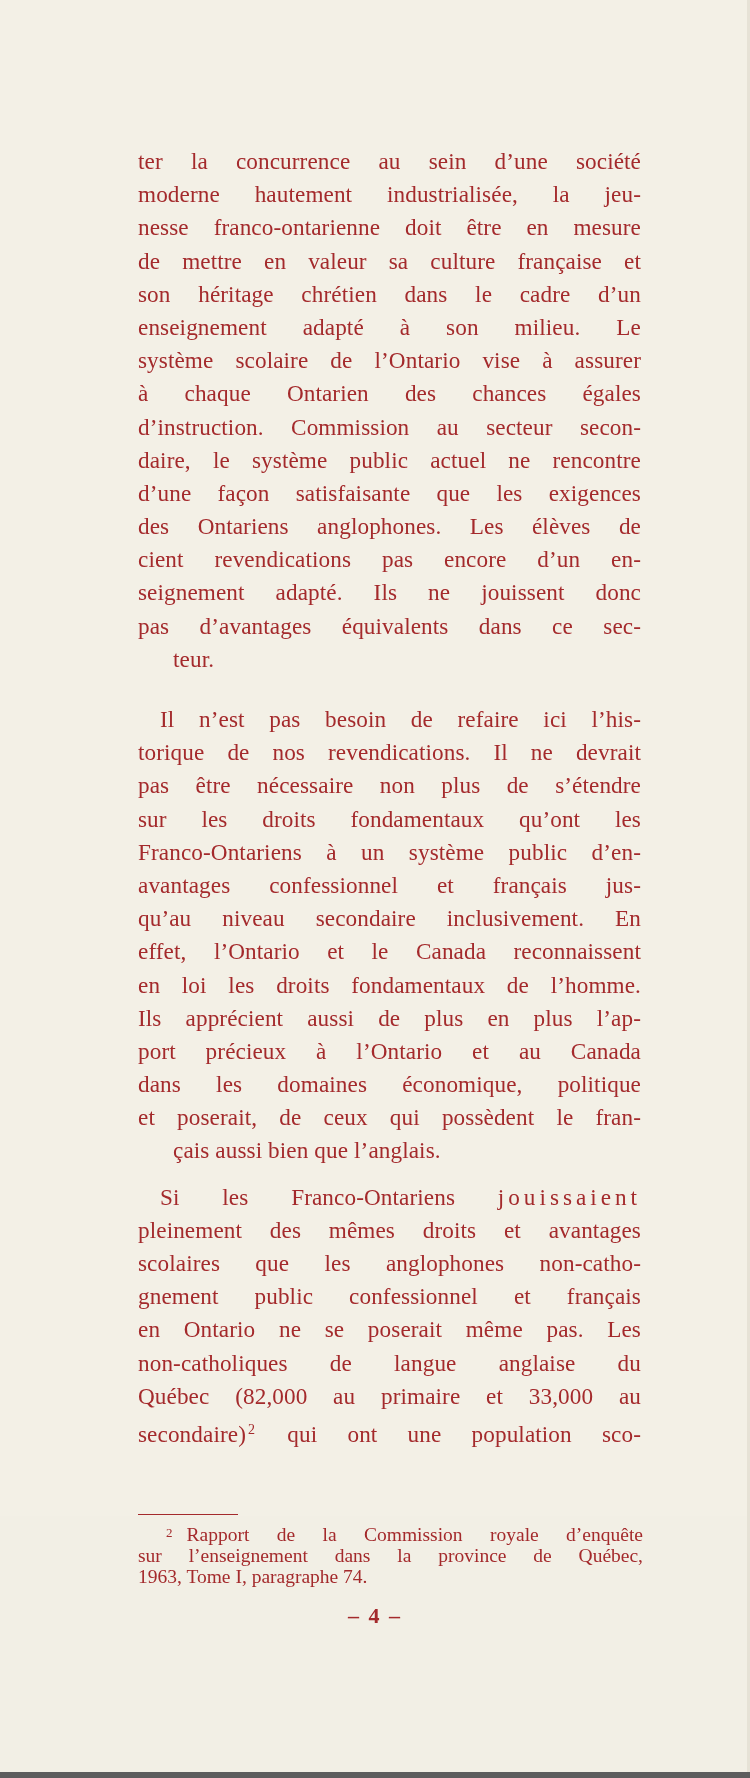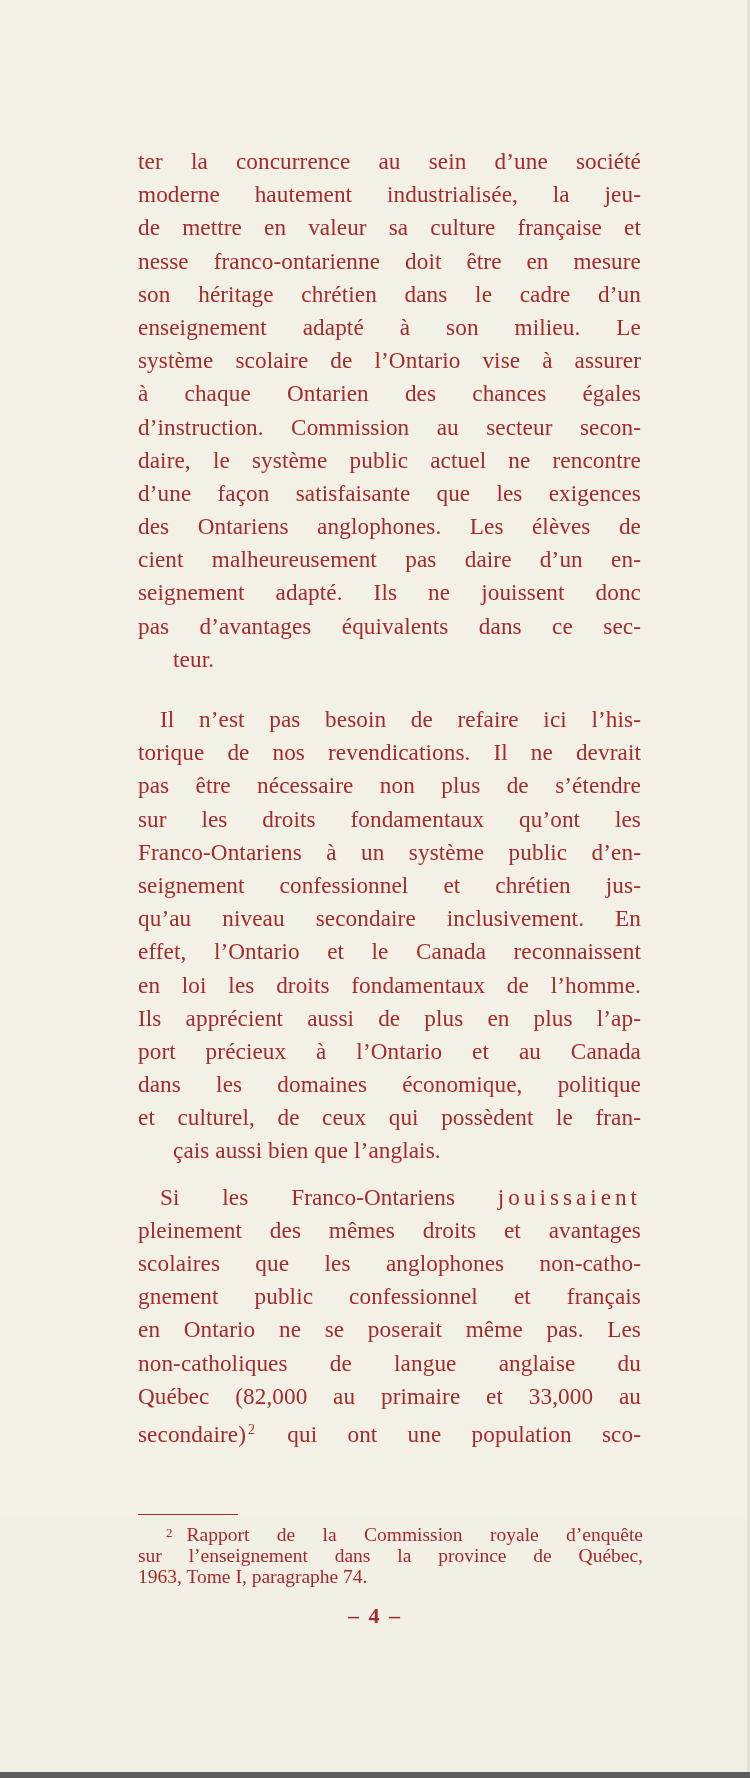--- a/index.html
+++ b/index.html
@@ -115,50 +115,50 @@
 </head>
 <body>
 
 <div class="page">
 
   <div class="text-block">
 
     <div class="para">
       <span class="line">ter la concurrence au sein d’une société</span>
       <span class="line">moderne hautement industrialisée, la jeu-</span>
+      <span class="line">nesse franco-ontarienne doit être en mesure</span>
       <span class="line">de mettre en valeur sa culture française et</span>
-      <span class="line">nesse franco-ontarienne doit être en mesure</span>
       <span class="line">son héritage chrétien dans le cadre d’un</span>
       <span class="line">enseignement adapté à son milieu. Le</span>
       <span class="line">système scolaire de l’Ontario vise à assurer</span>
       <span class="line">à chaque Ontarien des chances égales</span>
       <span class="line">d’instruction. Commission au secteur secon-</span>
       <span class="line">daire, le système public actuel ne rencontre</span>
       <span class="line">d’une façon satisfaisante que les exigences</span>
       <span class="line">des Ontariens anglophones. Les élèves de</span>
-      <span class="line">cient malheureusement pas daire d’un en-</span>
+      <span class="line">cient revendications pas encore d’un en-</span>
       <span class="line">seignement adapté. Ils ne jouissent donc</span>
       <span class="line">pas d’avantages équivalents dans ce sec-</span>
       <span class="line last">teur.</span>
     </div>
 
     <div class="para">
       <span class="line" style="padding-left:22px;margin-top:27px;">Il n’est pas besoin de refaire ici l’his-</span>
       <span class="line">torique de nos revendications. Il ne devrait</span>
       <span class="line">pas être nécessaire non plus de s’étendre</span>
       <span class="line">sur les droits fondamentaux qu’ont les</span>
       <span class="line">Franco-Ontariens à un système public d’en-</span>
-      <span class="line">seignement confessionnel et chrétien jus-</span>
+      <span class="line">avantages confessionnel et français jus-</span>
       <span class="line">qu’au niveau secondaire inclusivement. En</span>
       <span class="line">effet, l’Ontario et le Canada reconnaissent</span>
       <span class="line">en loi les droits fondamentaux de l’homme.</span>
       <span class="line">Ils apprécient aussi de plus en plus l’ap-</span>
       <span class="line">port précieux à l’Ontario et au Canada</span>
       <span class="line">dans les domaines économique, politique</span>
-      <span class="line">et culturel, de ceux qui possèdent le fran-</span>
+      <span class="line">et poserait, de ceux qui possèdent le fran-</span>
       <span class="line last">çais aussi bien que l’anglais.</span>
     </div>
 
     <div class="para">
       <span class="line" style="padding-left:22px;"><span>Si les Franco-Ontariens</span> <span class="spaced">jouissaient</span></span>
       <span class="line">pleinement des mêmes droits et avantages</span>
       <span class="line">scolaires que les anglophones non-catho-</span>
       <span class="line">gnement public confessionnel et français</span>
       <span class="line">en Ontario ne se poserait même pas. Les</span>
       <span class="line">non-catholiques de langue anglaise du</span>

